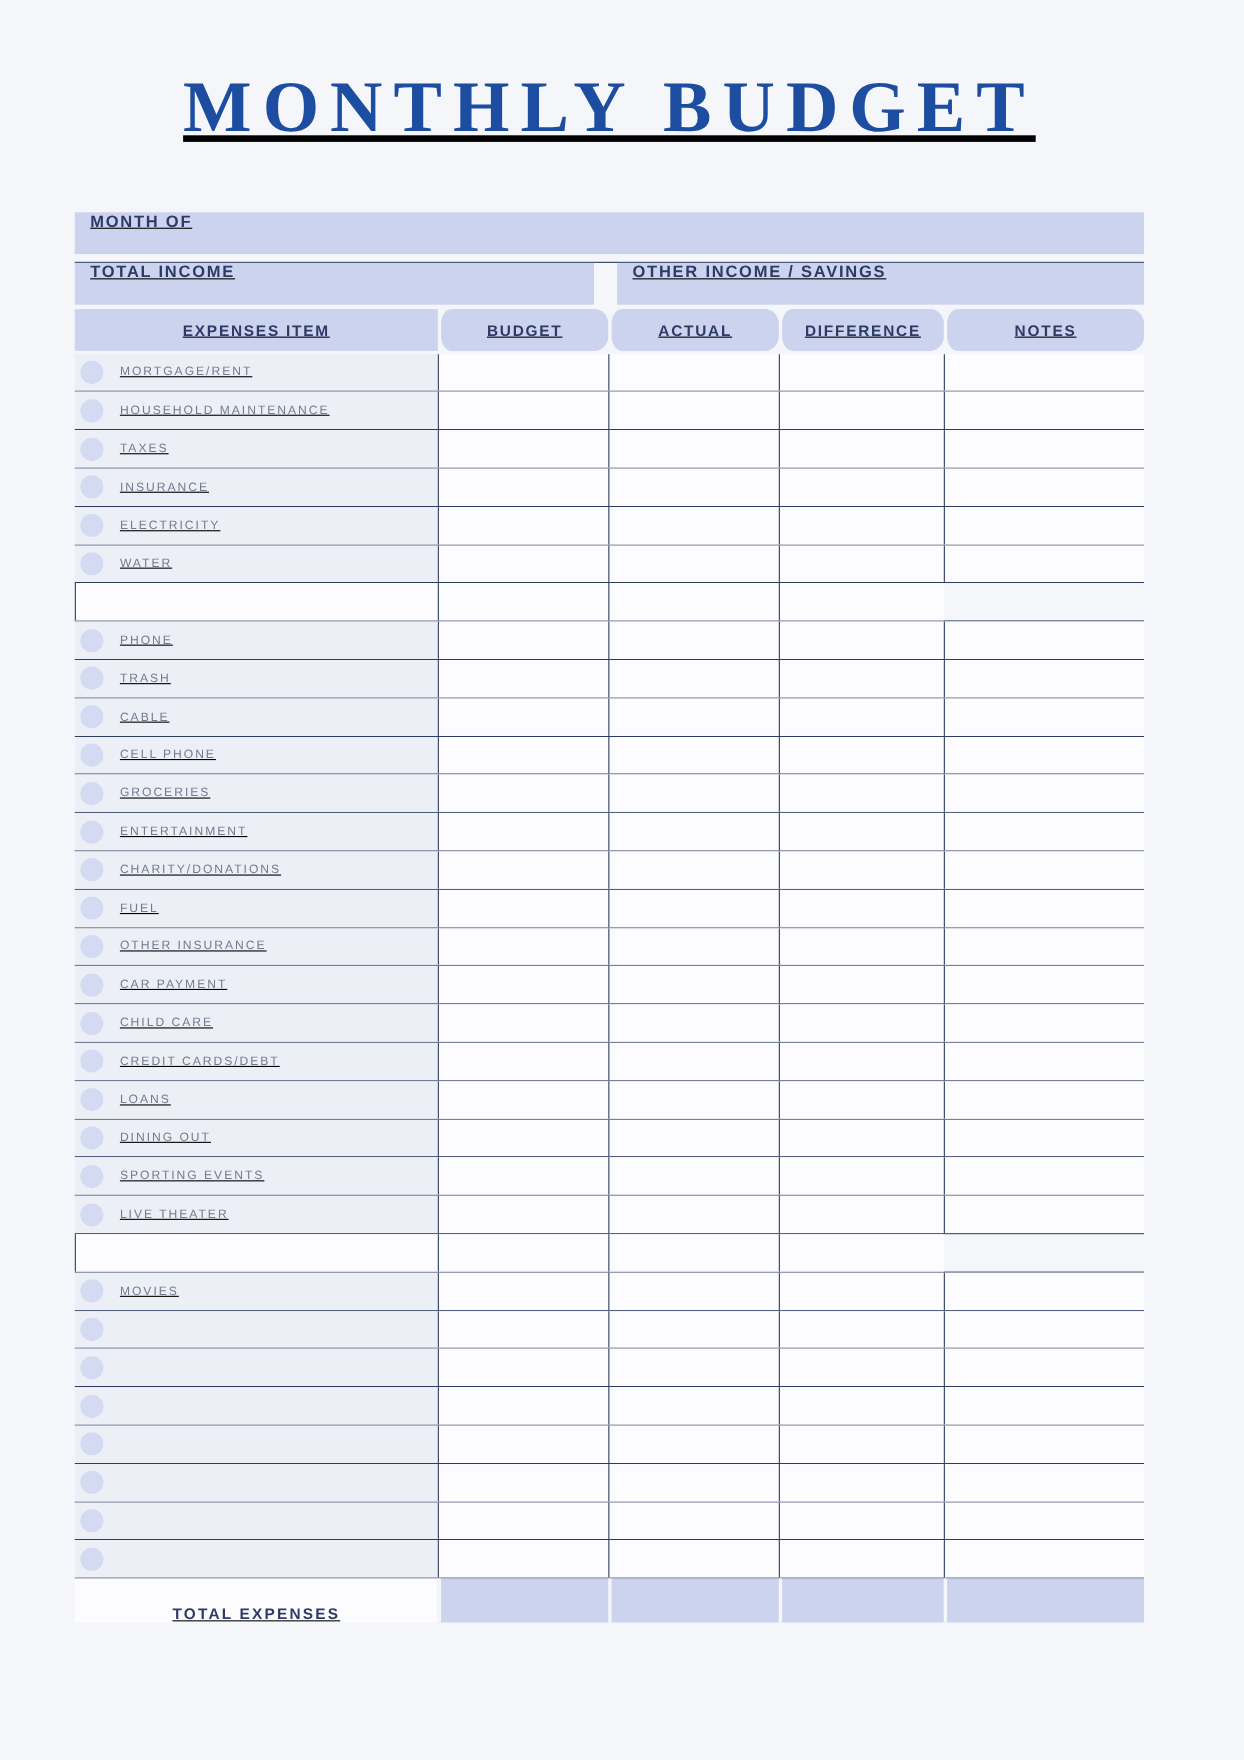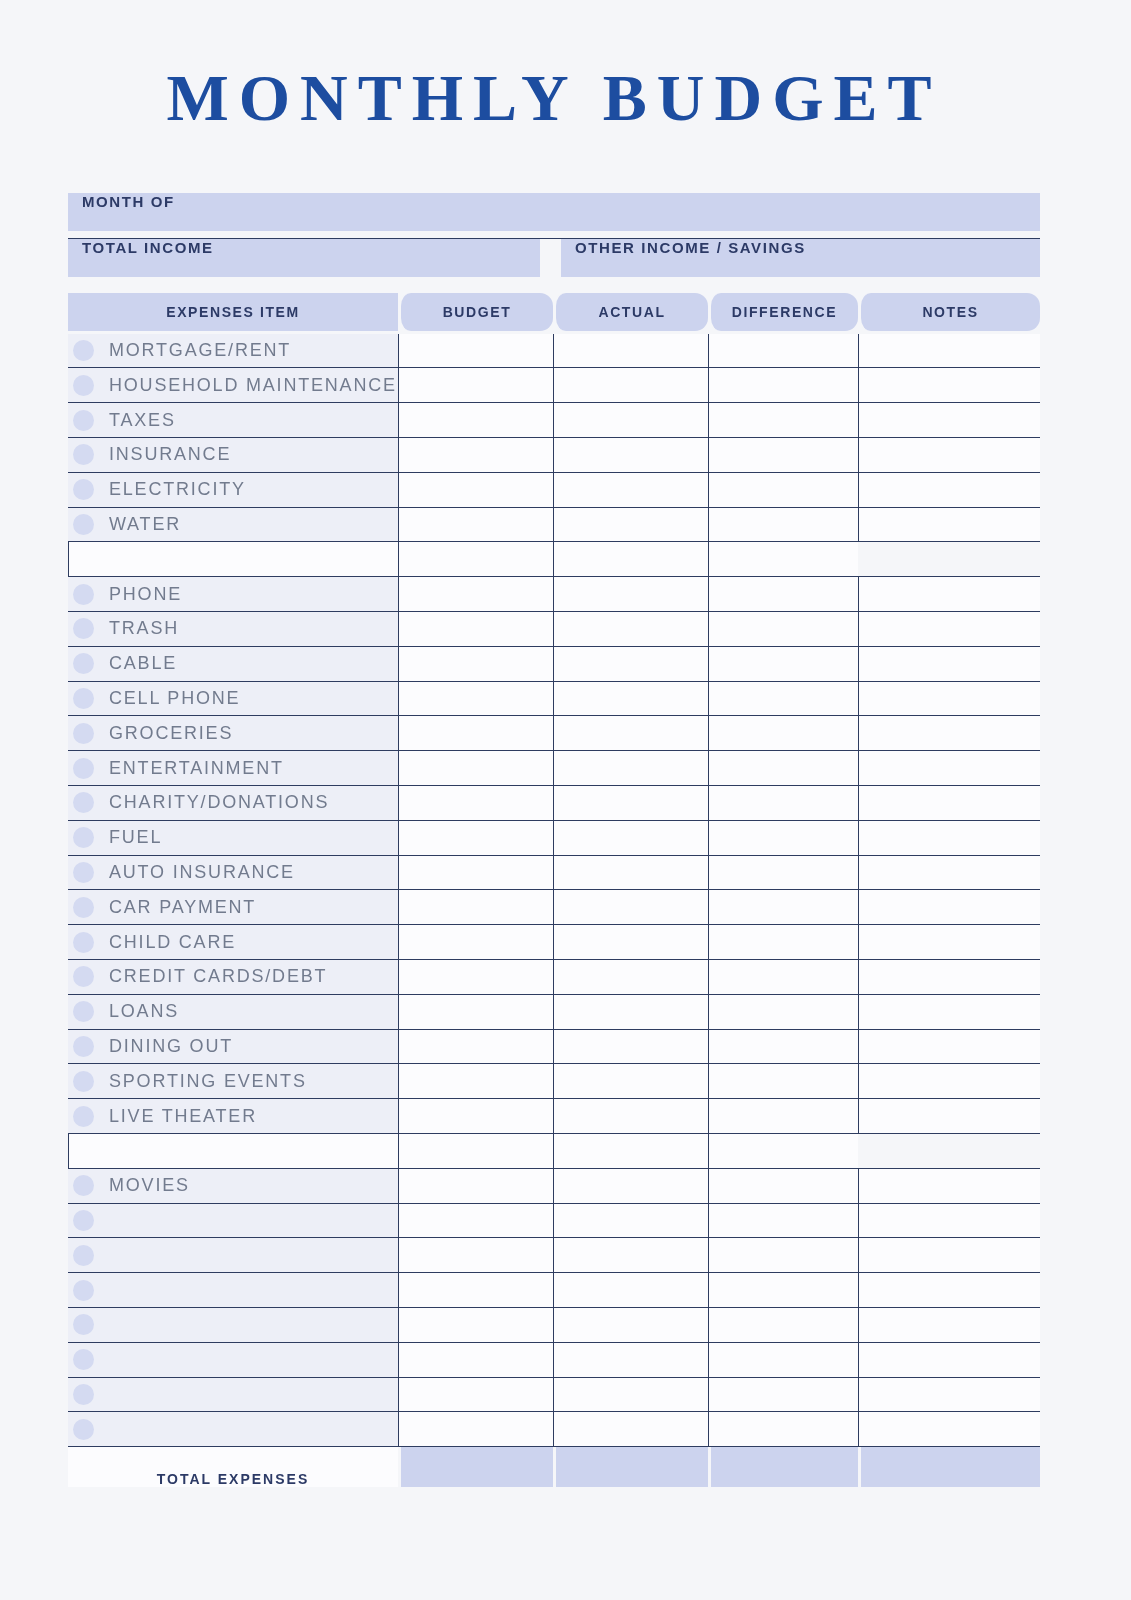--- a/index.html
+++ b/index.html
@@ -20,20 +20,21 @@
     font-family:"Liberation Sans","DejaVu Sans",sans-serif;
   }
   .page{
     width:1131px;
     height:1600px;
     background:var(--pagebg);
     margin:0 auto;
     padding:0 91px 0 68px;
     position:relative;
     overflow:hidden;
+    text-decoration:underline;
   }
   .title{
     margin:0;
     padding-top:62px;
     text-align:center;
     font-family:"Liberation Serif","DejaVu Serif",serif;
     font-weight:600;
     font-size:66px;
     letter-spacing:10px;
     color:var(--title);
@@ -55,21 +56,21 @@
     height:8px;
     border-bottom:1.5px solid var(--line);
   }
   .income-row{
     display:flex;
     gap:21px;
   }
   .income-bar{ flex:0 0 472px; }
   .other-bar{ flex:1; }
 
-  .table{ margin-top:16px; }
+  .table{ margin-top:4px; }
   .grid-row{
     display:grid;
     grid-template-columns:330px 155px 155px 150px 182px;
   }
   .thead .th{
     height:38px;
     background:var(--periwinkle);
     display:flex;
     align-items:center;
     justify-content:center;
@@ -94,21 +95,21 @@
   .dot{
     width:21px;
     height:21px;
     border-radius:50%;
     background:var(--dot);
     margin-left:5px;
     margin-right:15px;
     flex:none;
   }
   .lab{
-    font-size:18px;
+    font-size:11px;
     letter-spacing:1.8px;
     color:var(--gray);
     white-space:nowrap;
   }
   .td.val{
     background:var(--cellbg);
     border-left:1px solid var(--line);
   }
 
   .tfoot{ height:40px; }
@@ -301,21 +302,21 @@
             <span class="lab">FUEL</span>
           </div>
           <div class="td val"></div>
           <div class="td val"></div>
           <div class="td val"></div>
           <div class="td val"></div>
         </div>
         <div class="tr grid-row">
           <div class="td item">
             <span class="dot"></span>
-            <span class="lab">AUTO INSURANCE</span>
+            <span class="lab">OTHER INSURANCE</span>
           </div>
           <div class="td val"></div>
           <div class="td val"></div>
           <div class="td val"></div>
           <div class="td val"></div>
         </div>
         <div class="tr grid-row">
           <div class="td item">
             <span class="dot"></span>
             <span class="lab">CAR PAYMENT</span>

